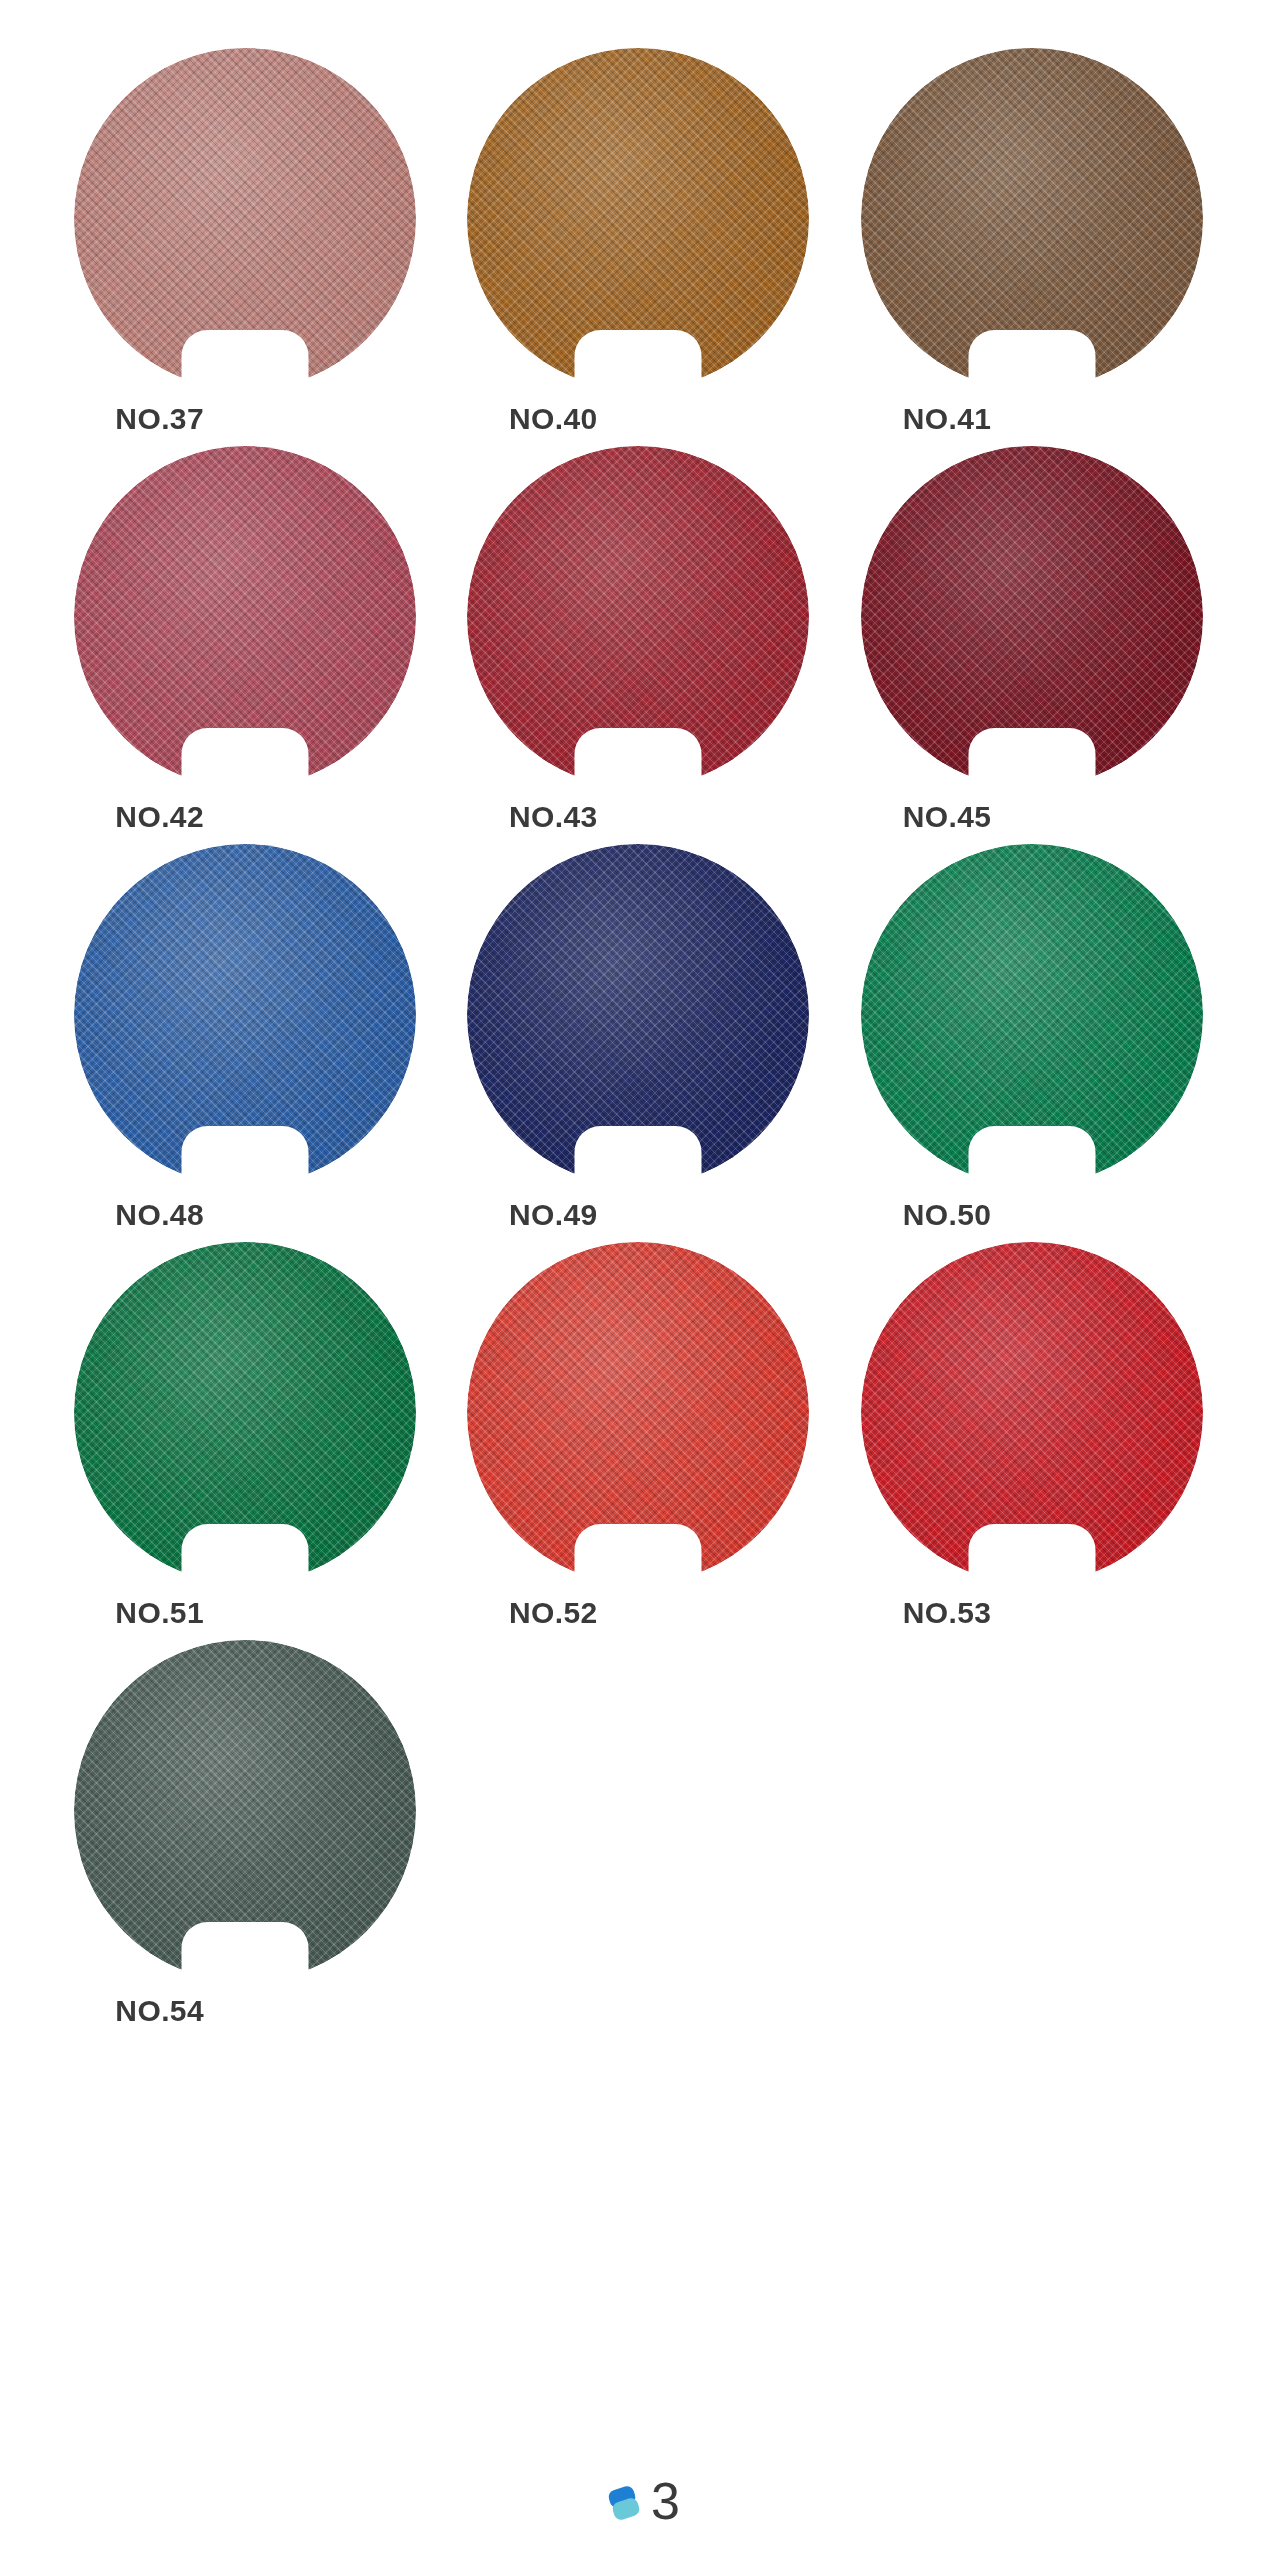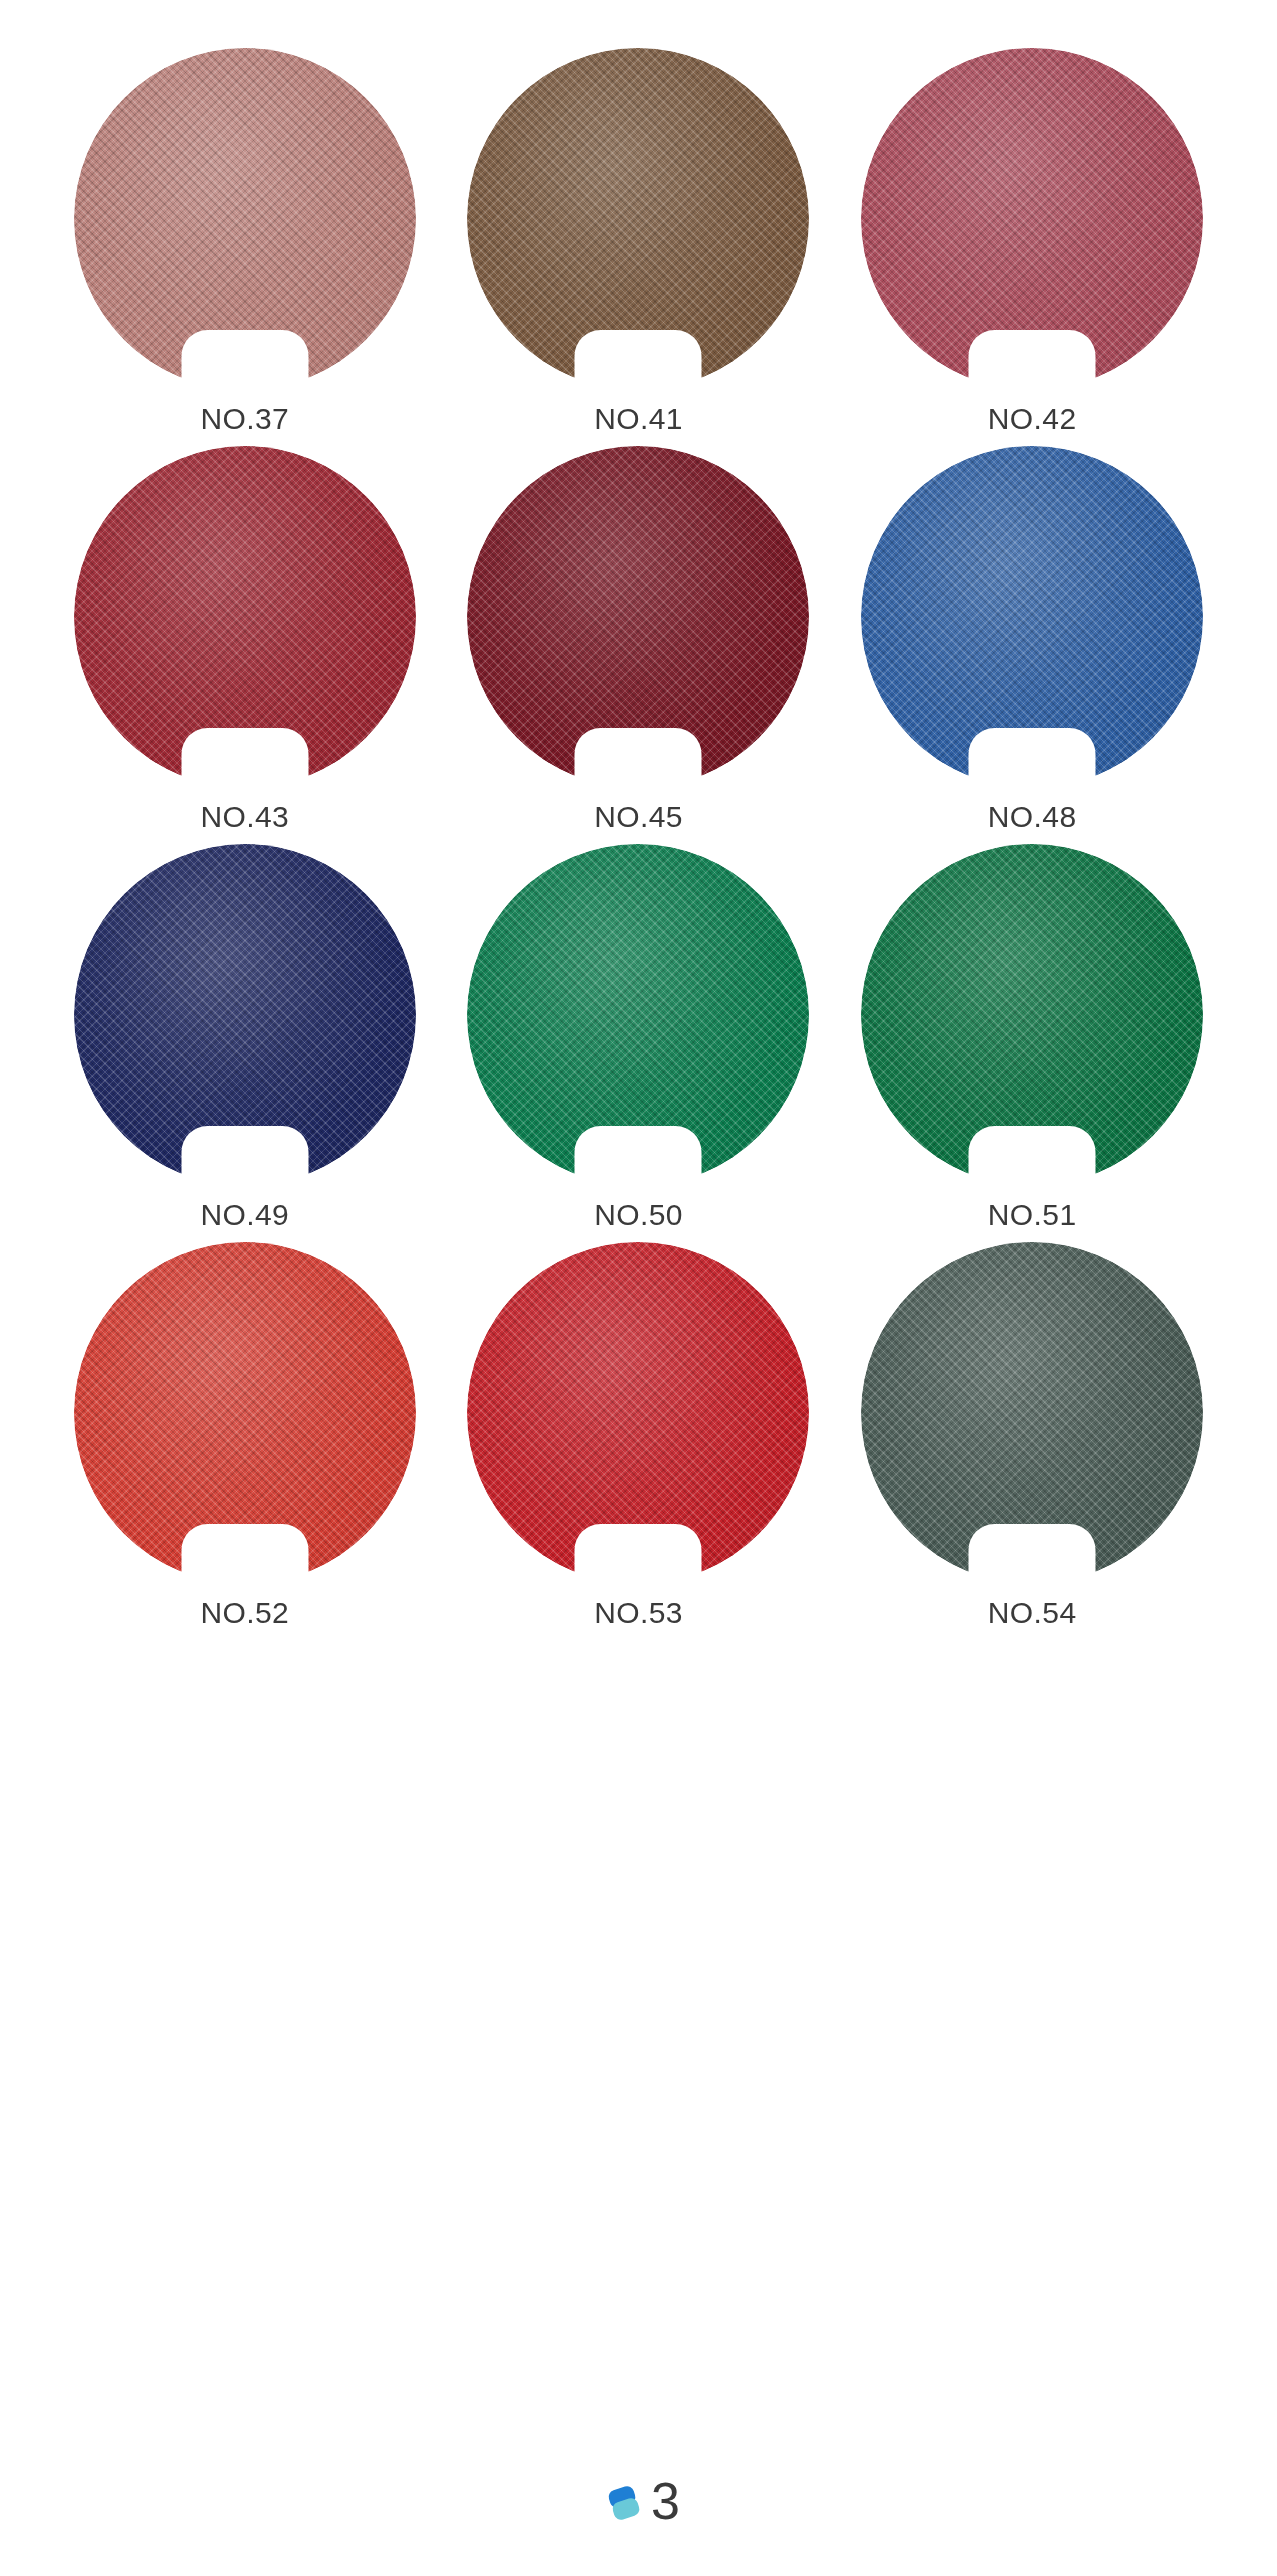--- a/index.html
+++ b/index.html
@@ -103,24 +103,23 @@
     border-top-left-radius: 26px;
     border-top-right-radius: 26px;
   }
 
   .chip-label {
     position: absolute;
     left: 50%;
     transform: translateX(-50%);
     bottom: -46px;
     width: 259px;
-    text-align: center;
     font-family: "Liberation Sans", sans-serif;
     font-size: 30px;
-    font-weight: 400;
+    font-weight: 700;
     letter-spacing: 0.4px;
     color: #3a3a3a;
     white-space: nowrap;
   }
 
   
   .footer {
     position: absolute;
     left: 0;
     bottom: 48px;
@@ -154,20 +153,27 @@
   <div class="swatch-grid">
 
     <div class="swatch-cell">
       <div class="chip-wrap">
         <div class="chip" style="background-color: rgb(185, 127, 121);"></div>
         <div class="chip-notch"></div>
         <div class="chip-label">NO.37</div>
       </div>
     </div>
 
+    <div class="swatch-cell">
+      <div class="chip-wrap">
+        <div class="chip" style="background-color: rgb(158, 101, 38);"></div>
+        <div class="chip-notch"></div>
+        <div class="chip-label">NO.40</div>
+      </div>
+    </div>
     <div class="swatch-cell">
       <div class="chip-wrap">
         <div class="chip" style="background-color: rgb(122, 90, 64);"></div>
         <div class="chip-notch"></div>
         <div class="chip-label">NO.41</div>
       </div>
     </div>
     <div class="swatch-cell">
       <div class="chip-wrap">
         <div class="chip" style="background-color: rgb(169, 74, 90);"></div>

